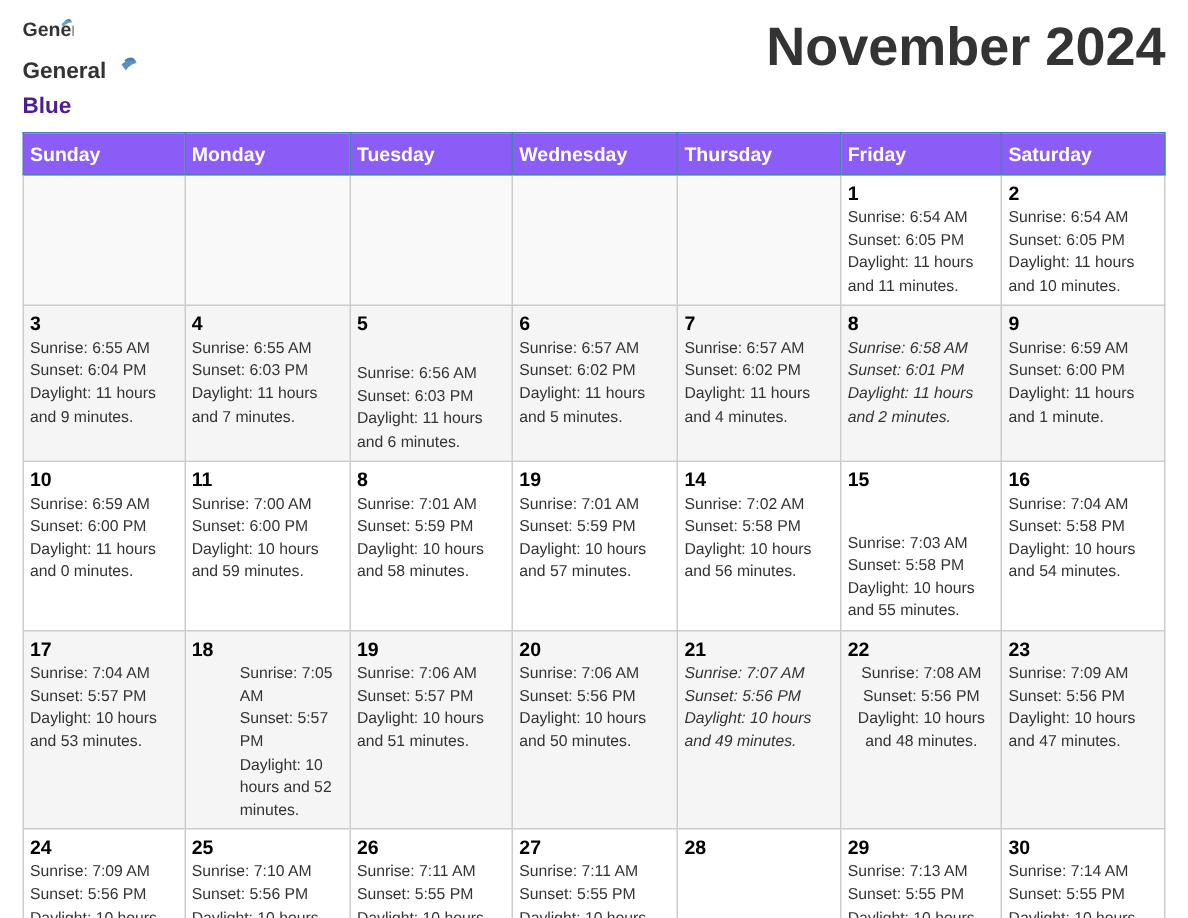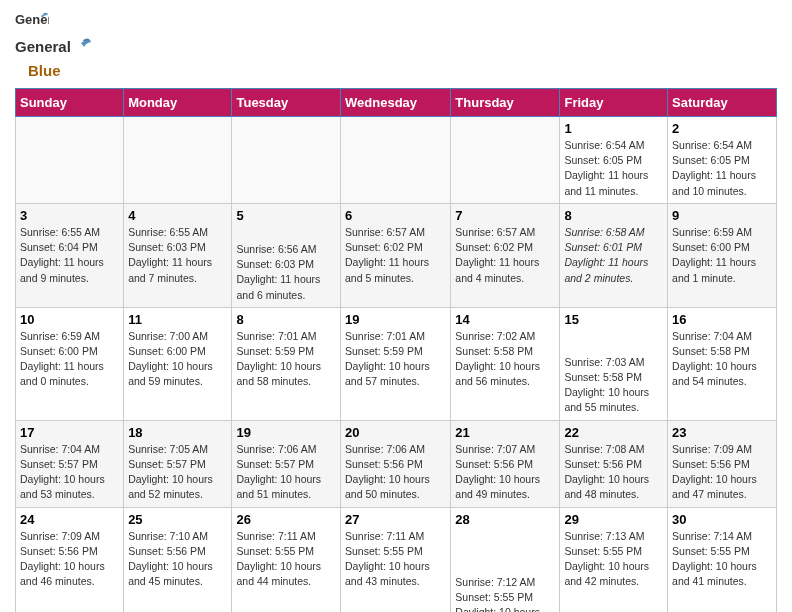--- a/index.html
+++ b/index.html
@@ -5,21 +5,21 @@
     * { box-sizing: border-box; margin: 0; padding: 0; }
     body { font-family: Arial, sans-serif; background: #fff; width: 792px; min-height: 612px; }
     .container { width: 792px; padding: 10px 15px; }
     .header { display: flex; justify-content: space-between; align-items: flex-start; margin-bottom: 8px; }
     .logo { display: flex; flex-direction: column; align-items: flex-start; }
     .logo-line { display: flex; align-items: center; gap: 2px; }
     .title-block { text-align: right; }
     .month-title { font-size: 36px; font-weight: bold; color: #333; }
     .location { font-size: 16px; color: #555; }
     table { width: 100%; border-collapse: collapse; font-size: 11px; }
-    thead tr th { background-color: #be185d; color: #fff; padding: 6px 4px; text-align: left; font-size: 13px; font-weight: bold; border: 1px solid #4a7fb5; }
+    thead tr th { background-color: #8b5cf6; color: #fff; padding: 6px 4px; text-align: left; font-size: 13px; font-weight: bold; border: 1px solid #4a7fb5; }
     tbody tr td { border: 1px solid #ccc; vertical-align: top; padding: 4px; height: 80px; width: 113px; background: #fff; }
     tbody tr:nth-child(even) td { background: #f5f5f5; }
     .day-num { font-weight: bold; font-size: 13px; display: block; margin-bottom: 2px; }
     .day-info { font-size: 10.5px; color: #333; line-height: 1.45; }
     .empty { background: #f9f9f9 !important; }
   </style>
 </head>
 <body>
 
 <div class="container">
@@ -33,24 +33,25 @@
         </svg>
       </div>
       <div style="display:flex;align-items:center;margin-top:-2px;">
         <svg width="80" height="30" viewBox="0 0 80 30">
           <text x="0" y="16" font-size="15" font-weight="bold" fill="#333" font-family="Arial">General</text>
           <path d="M68 4 Q74 0 76 6 Q72 3 70 8 Z" fill="#4a7fb5"></path>
           <path d="M66 7 Q72 2 76 6 Q71 7 69 11 Z" fill="#5a8fc5"></path>
         </svg>
       </div>
       <div style="margin-top:-4px;">
-        <span style="font-size:15px;font-weight:bold;color:#a16207;margin-left:13px;">Blue</span>
+        <span style="font-size:15px;font-weight:bold;color:#4c1d95;margin-left:0;">Blue</span>
       </div>
     </div>
     <div class="title-block">
+      <div class="month-title">November 2024</div>
     </div>
   </div>
 
   <table>
     <thead>
       <tr id="weekday-header">
           <th>Sunday</th>
           <th>Monday</th>
           <th>Tuesday</th>
           <th>Wednesday</th>
@@ -169,45 +170,45 @@
         </tr>
         <tr>
           <td>
             <span class="day-num">17</span>
             <div class="day-info" style="white-space: pre-line;">Sunrise: 7:04 AM
 Sunset: 5:57 PM
 Daylight: 10 hours and 53 minutes.</div>
           </td>
           <td>
             <span class="day-num">18</span>
-            <div class="day-info" style="white-space: pre-line;">Sunrise: 7:05 AM
+            <div class="day-info" style="white-space: pre-line; margin-left: 32px;">Sunrise: 7:05 AM
 Sunset: 5:57 PM
 Daylight: 10 hours and 52 minutes.</div>
           </td>
           <td>
             <span class="day-num">19</span>
             <div class="day-info" style="white-space: pre-line;">Sunrise: 7:06 AM
 Sunset: 5:57 PM
 Daylight: 10 hours and 51 minutes.</div>
           </td>
           <td>
             <span class="day-num">20</span>
             <div class="day-info" style="white-space: pre-line;">Sunrise: 7:06 AM
 Sunset: 5:56 PM
 Daylight: 10 hours and 50 minutes.</div>
           </td>
           <td>
             <span class="day-num">21</span>
-            <div class="day-info" style="white-space: pre-line;">Sunrise: 7:07 AM
+            <div class="day-info" style="white-space: pre-line; font-style: italic;">Sunrise: 7:07 AM
 Sunset: 5:56 PM
 Daylight: 10 hours and 49 minutes.</div>
           </td>
           <td>
             <span class="day-num">22</span>
-            <div class="day-info" style="white-space: pre-line;">Sunrise: 7:08 AM
+            <div class="day-info" style="white-space: pre-line; text-align: center;">Sunrise: 7:08 AM
 Sunset: 5:56 PM
 Daylight: 10 hours and 48 minutes.</div>
           </td>
           <td>
             <span class="day-num">23</span>
             <div class="day-info" style="white-space: pre-line;">Sunrise: 7:09 AM
 Sunset: 5:56 PM
 Daylight: 10 hours and 47 minutes.</div>
           </td>
         </tr>

